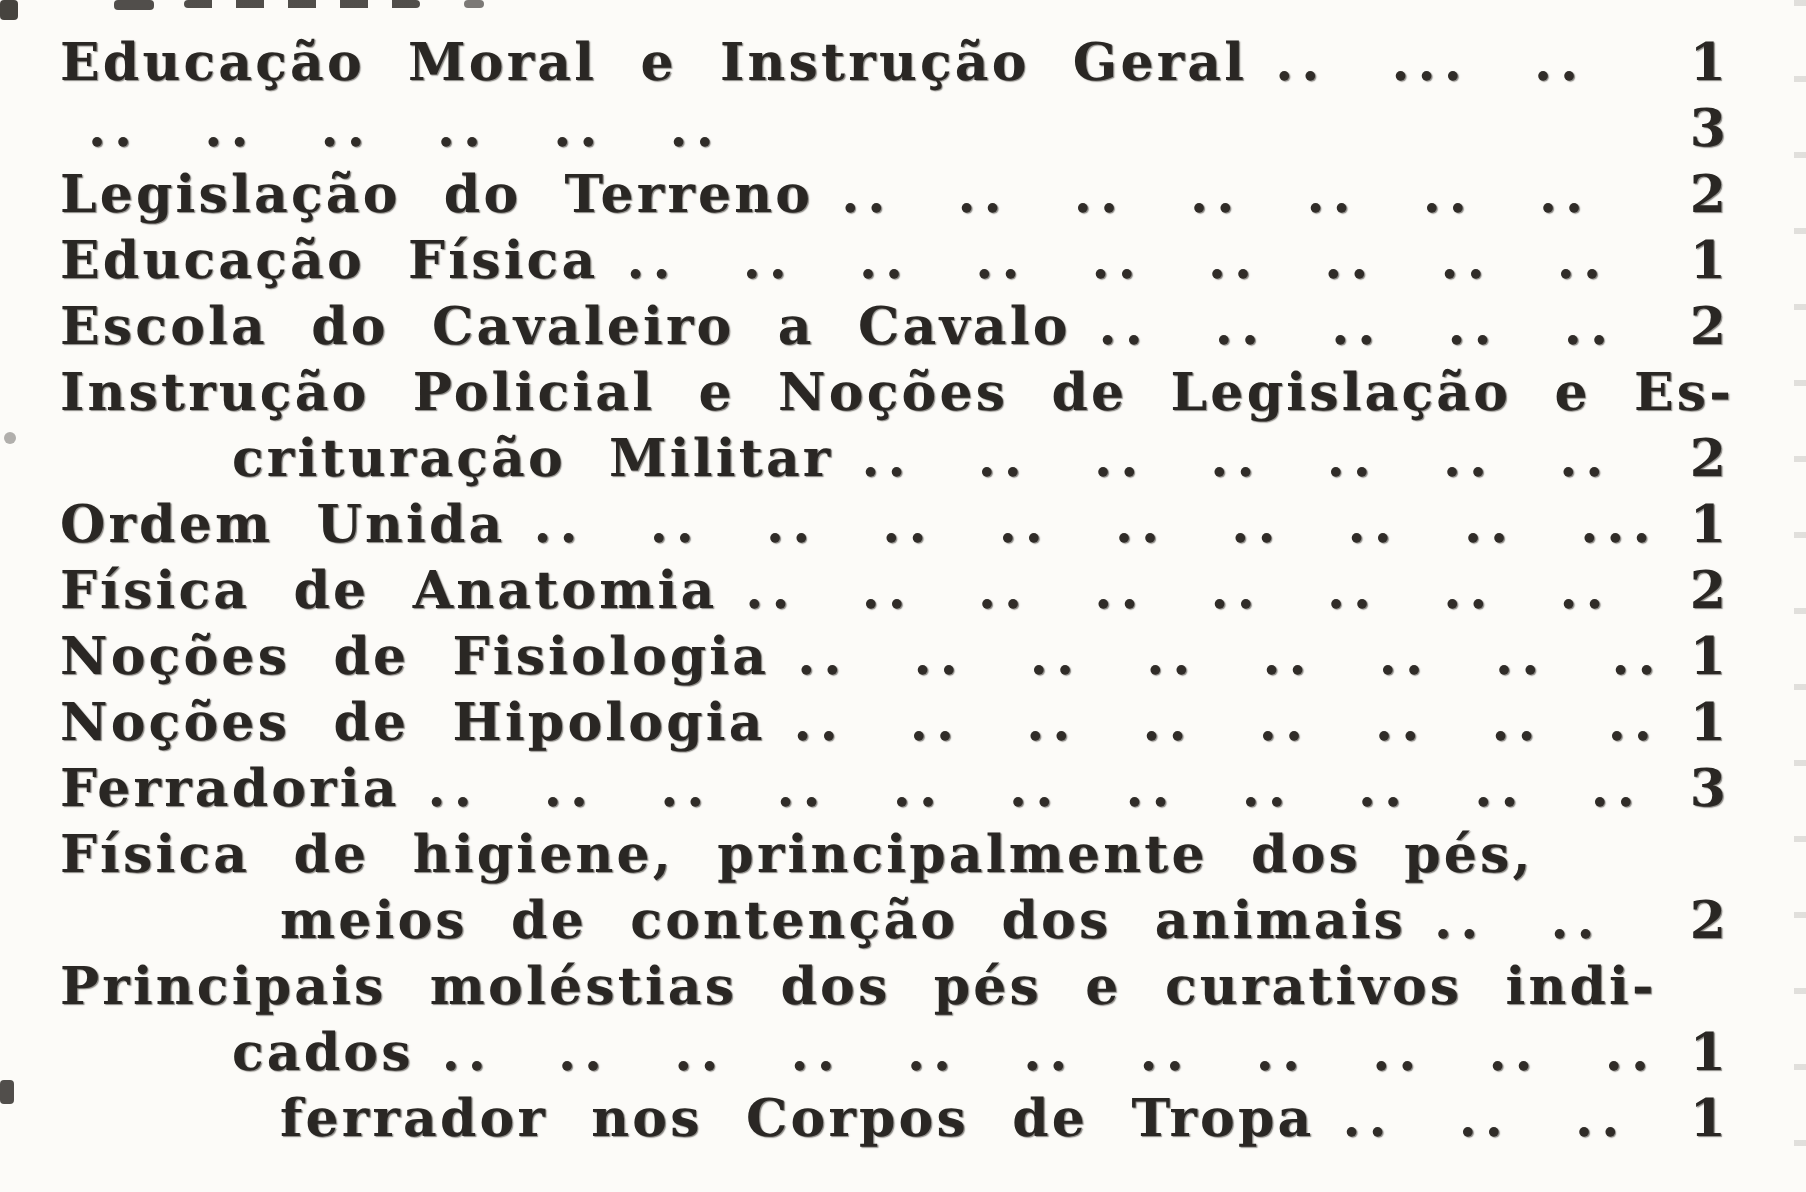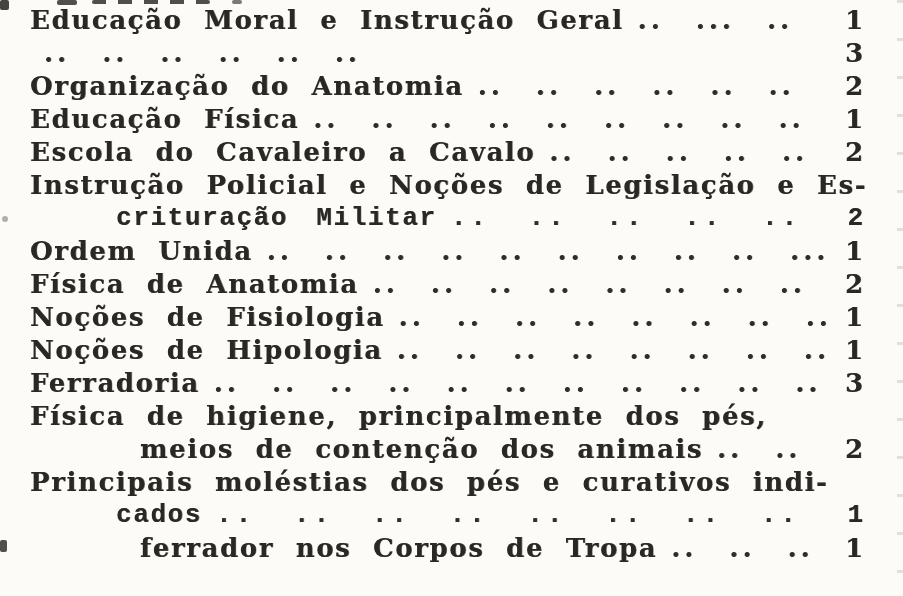--- a/index.html
+++ b/index.html
@@ -6,40 +6,40 @@
   body{
     width:903px;height:596px;overflow:hidden;
     background:#e9e7e2;
     font-family:"DejaVu Serif","Liberation Serif",serif;
   }
   .page{
     position:relative;
     width:903px;height:596px;
     background:#fcfbf8;
     box-sizing:border-box;
-    padding:5px 40px 0 30px;
+    padding:17px 40px 0 30px;
     overflow:hidden;
   }
   .doc{
     position:relative;
     filter:blur(0.28px) contrast(1.05);
     color:#2e2b28;
   }
   .row{
     display:flex;
     align-items:baseline;
     height:33px;
     font-size:26px;
     font-weight:700;
     letter-spacing:1.6px;
     word-spacing:11px;
     white-space:pre;
     text-shadow:0.6px 0.4px 0.6px rgba(40,36,32,0.55);
   }
-  .row.i1{padding-left:86px;font-family:Liberation Mono, monospace;}
+  .row.i1{padding-left:86px;}
   .row.i2{padding-left:110px;}
   .subject{flex:0 0 auto;}
   .leader{
     flex:1 1 auto;
     margin-left:14px;
     letter-spacing:4px;
     word-spacing:19px;
     overflow:hidden;
     color:#34302c;
   }
@@ -82,21 +82,21 @@
       <span class="leader">.. ... ..</span>
       <span class="value">1</span>
     </div>
 
     <div class="row">
       <span class="leader">.. .. .. .. .. ..</span>
       <span class="value">3</span>
     </div>
 
     <div class="row">
-      <span class="subject">Organização do Anatomia</span>
+      <span class="subject">Legislação do Terreno</span>
       <span class="leader">.. .. .. .. .. .. .. ..</span>
       <span class="value">2</span>
     </div>
 
     <div class="row">
       <span class="subject">Educação Física</span>
       <span class="leader">.. .. .. .. .. .. .. .. .. ..</span>
       <span class="value">1</span>
     </div>
 

